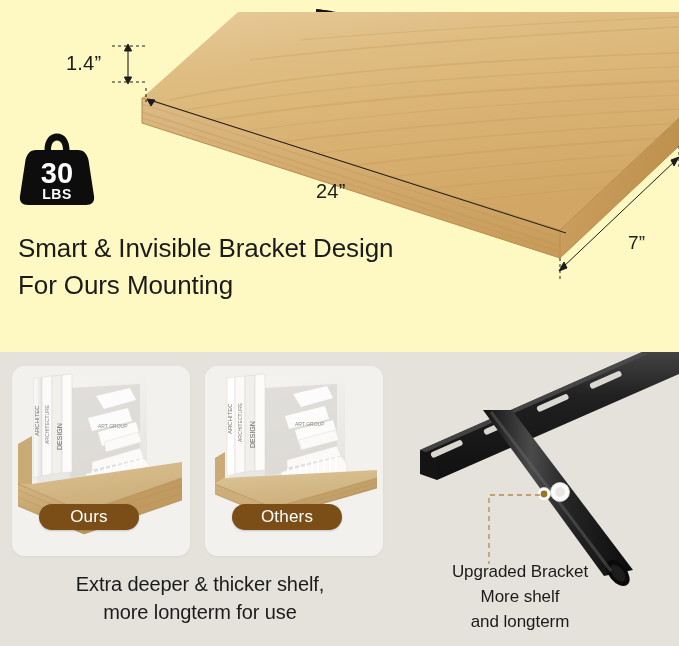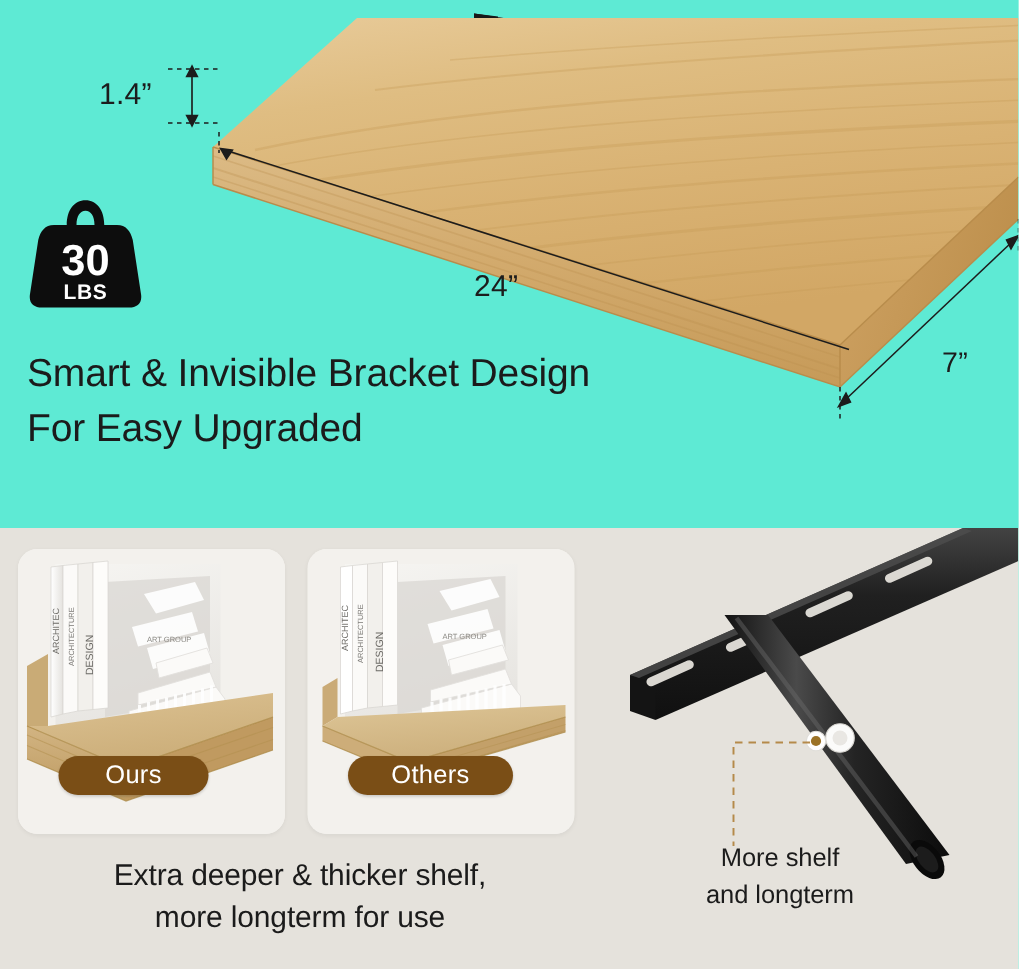--- a/index.html
+++ b/index.html
@@ -8,21 +8,21 @@
   body {
     font-family:"Liberation Sans", sans-serif;
     background:#fdfcf8;
     -webkit-font-smoothing:antialiased;
   }
   #page { position:relative; width:679px; height:646px; overflow:hidden; }
 
   
   #top-panel {
     position:absolute; left:0; top:0; width:679px; height:352px;
-    background:#5eead4; overflow:hidden;padding-left:16px;
+    background:#fef9c3; overflow:hidden;padding-left:16px;
   }
   #top-art { position:absolute; left:0; top:0; width:679px; height:300px; }
 
   .dim-label {
     position:absolute; color:#1c1c1c; font-weight:400;
     letter-spacing:.2px; white-space:nowrap;
   }
   #dim-thickness { left:66px; top:52px; font-size:20px; }
   #dim-length    { left:316px; top:180px; font-size:20px;text-align:right; }
   #dim-depth     { left:628px; top:232px; font-size:19px; }
@@ -207,21 +207,21 @@
       <path d="M26.5,22 C26.5,12 31.5,5.5 39,5.5 C46.5,5.5 51.5,12 51.5,22 L45,22
                C45,16 42.6,12.5 39,12.5 C35.4,12.5 33,16 33,22 Z" fill="#0d0d0d"></path>
       <path d="M18,22 L60,22 C66,22 69,26 70.5,32 L76,68 C77,74 73.5,77 68,77
                L10,77 C4.5,77 1,74 2,68 L7.5,32 C9,26 12,22 18,22 Z" fill="#0d0d0d"></path>
       <text x="39" y="55" font-family="Liberation Sans, sans-serif" font-size="29" font-weight="bold" fill="#ffffff" text-anchor="middle">30</text>
       <text x="39" y="71" font-family="Liberation Sans, sans-serif" font-size="14" font-weight="bold" fill="#ffffff" text-anchor="middle" letter-spacing="0.5">LBS</text>
     </svg>
 
     <div id="headline">
       <span class="hl-line">Smart &amp; Invisible Bracket Design</span>
-      <span class="hl-line">For Easy Upgraded</span>
+      <span class="hl-line">For Ours Mounting</span>
     </div>
   </div>
 
   <div id="bottom-panel">
 
     <div id="compare-block">
 
       <div class="cmp-card" id="cmp-ours">
         <svg class="cmp-scene" viewBox="0 0 178 190">
           <defs>
@@ -411,18 +411,19 @@
           <circle cx="154" cy="142" r="6.5" fill="#ffffff" stroke="#e0ded9" stroke-width=".8"></circle>
           <circle cx="154" cy="142" r="3.4" fill="#9c7327"></circle>
         </g>
 
         <g stroke="#b58a4a" stroke-width="1.3" stroke-dasharray="5,4" fill="none">
           <polyline points="150,143 99,143 99,212"></polyline>
         </g>
       </svg>
 
       <div id="bracket-caption">
+        <span class="bc-line">Upgraded Bracket</span>
         <span class="bc-line">More shelf</span>
         <span class="bc-line">and longterm</span>
       </div>
     </div>
   </div>
 </div>
 
 </body></html>

